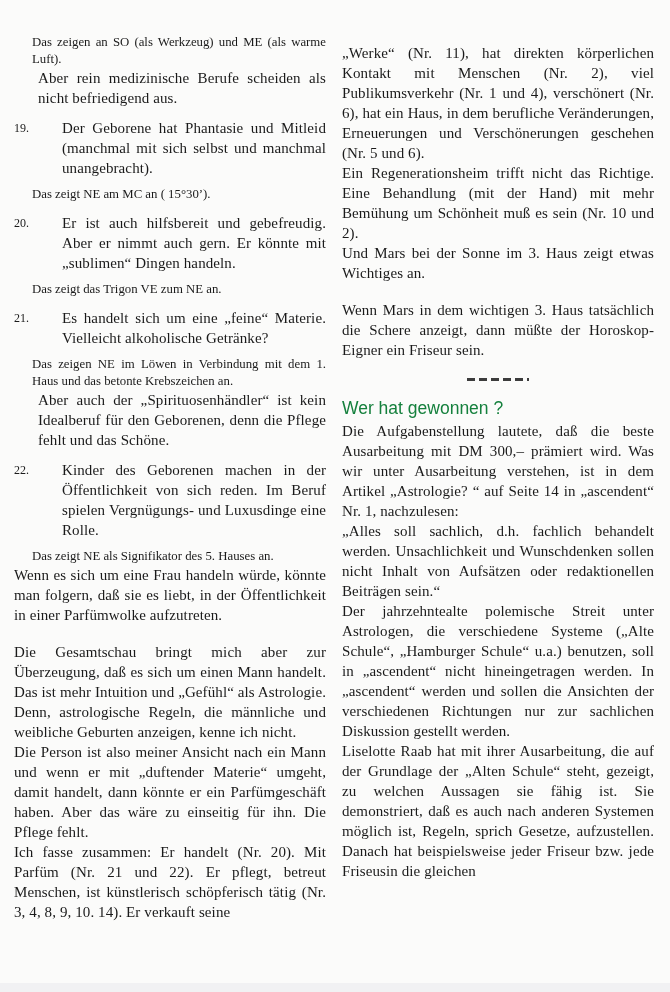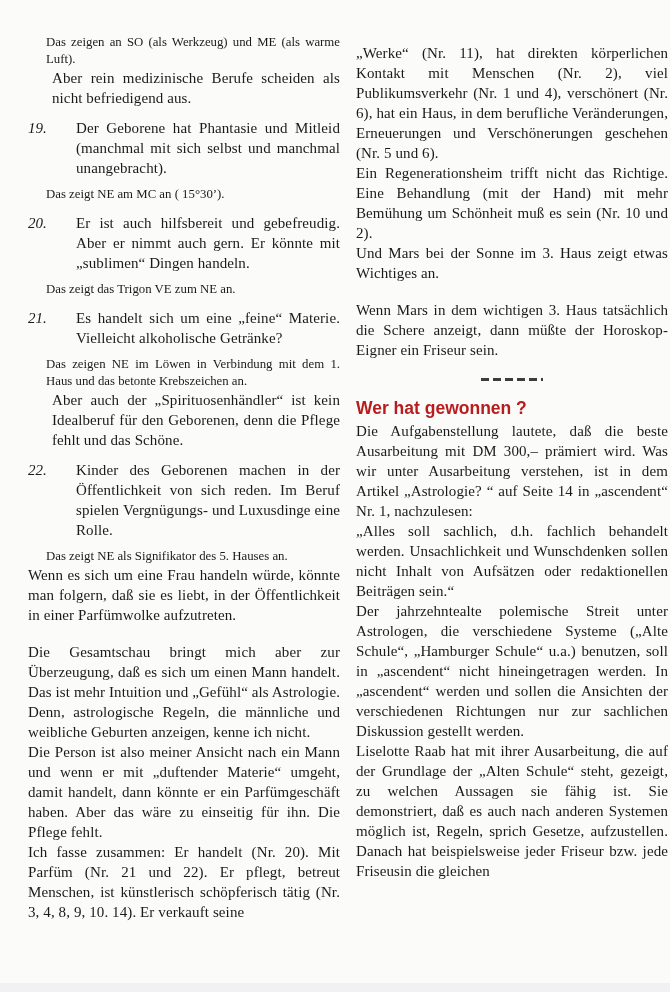--- a/index.html
+++ b/index.html
@@ -12,21 +12,21 @@
   }
   .page {
     position:relative;
     width:670px; height:992px;
     overflow:hidden;
     background:#fbfbfa;
   }
   .columns {
     display:flex;
     gap:16px;
-    padding:26px 13px 0 28px;
+    padding:26px 13px 0 14px;
     box-sizing:border-box;
   }
   .col { width:312px; flex:none; }
 
   p { margin:0; }
   .body {
     font-size:15px;
     line-height:20px;
     text-align:justify;
     margin-top:0;
@@ -43,48 +43,47 @@
     margin-left:18px;
   }
 
   .numbered {
     display:flex;
     margin-top:10px;
   }
   .numbered .num {
     flex:none;
     width:28px;
-    font-size:15px;
+    font-size:12px;
     line-height:20px;
-    font-style:italic;
   }
   .numbered .ntext {
     flex:1;
     font-size:15px;
     line-height:20px;
     text-align:justify;
     letter-spacing:0.1px;
     margin-left:20px;
   }
 
   .divider {
     width:62px;
     height:3px;
     margin:18px auto 2px auto;
     background:repeating-linear-gradient(90deg,#3c3c3c 0 8px,transparent 8px 12px);
   }
 
   .heading {
     font-family:"Liberation Sans","DejaVu Sans",sans-serif;
-    font-weight:700;
+    font-weight:400;
     font-size:17.5px;
     line-height:22px;
     margin-top:16px;
     margin-bottom:2px;
-    color:#b91c1c;
+    color:#15803d;
   }
 
   .page-edge {
     position:absolute;
     left:0; right:0; bottom:0;
     height:9px;
     background:#f1f1f3;
   }
 </style>
 </head>

